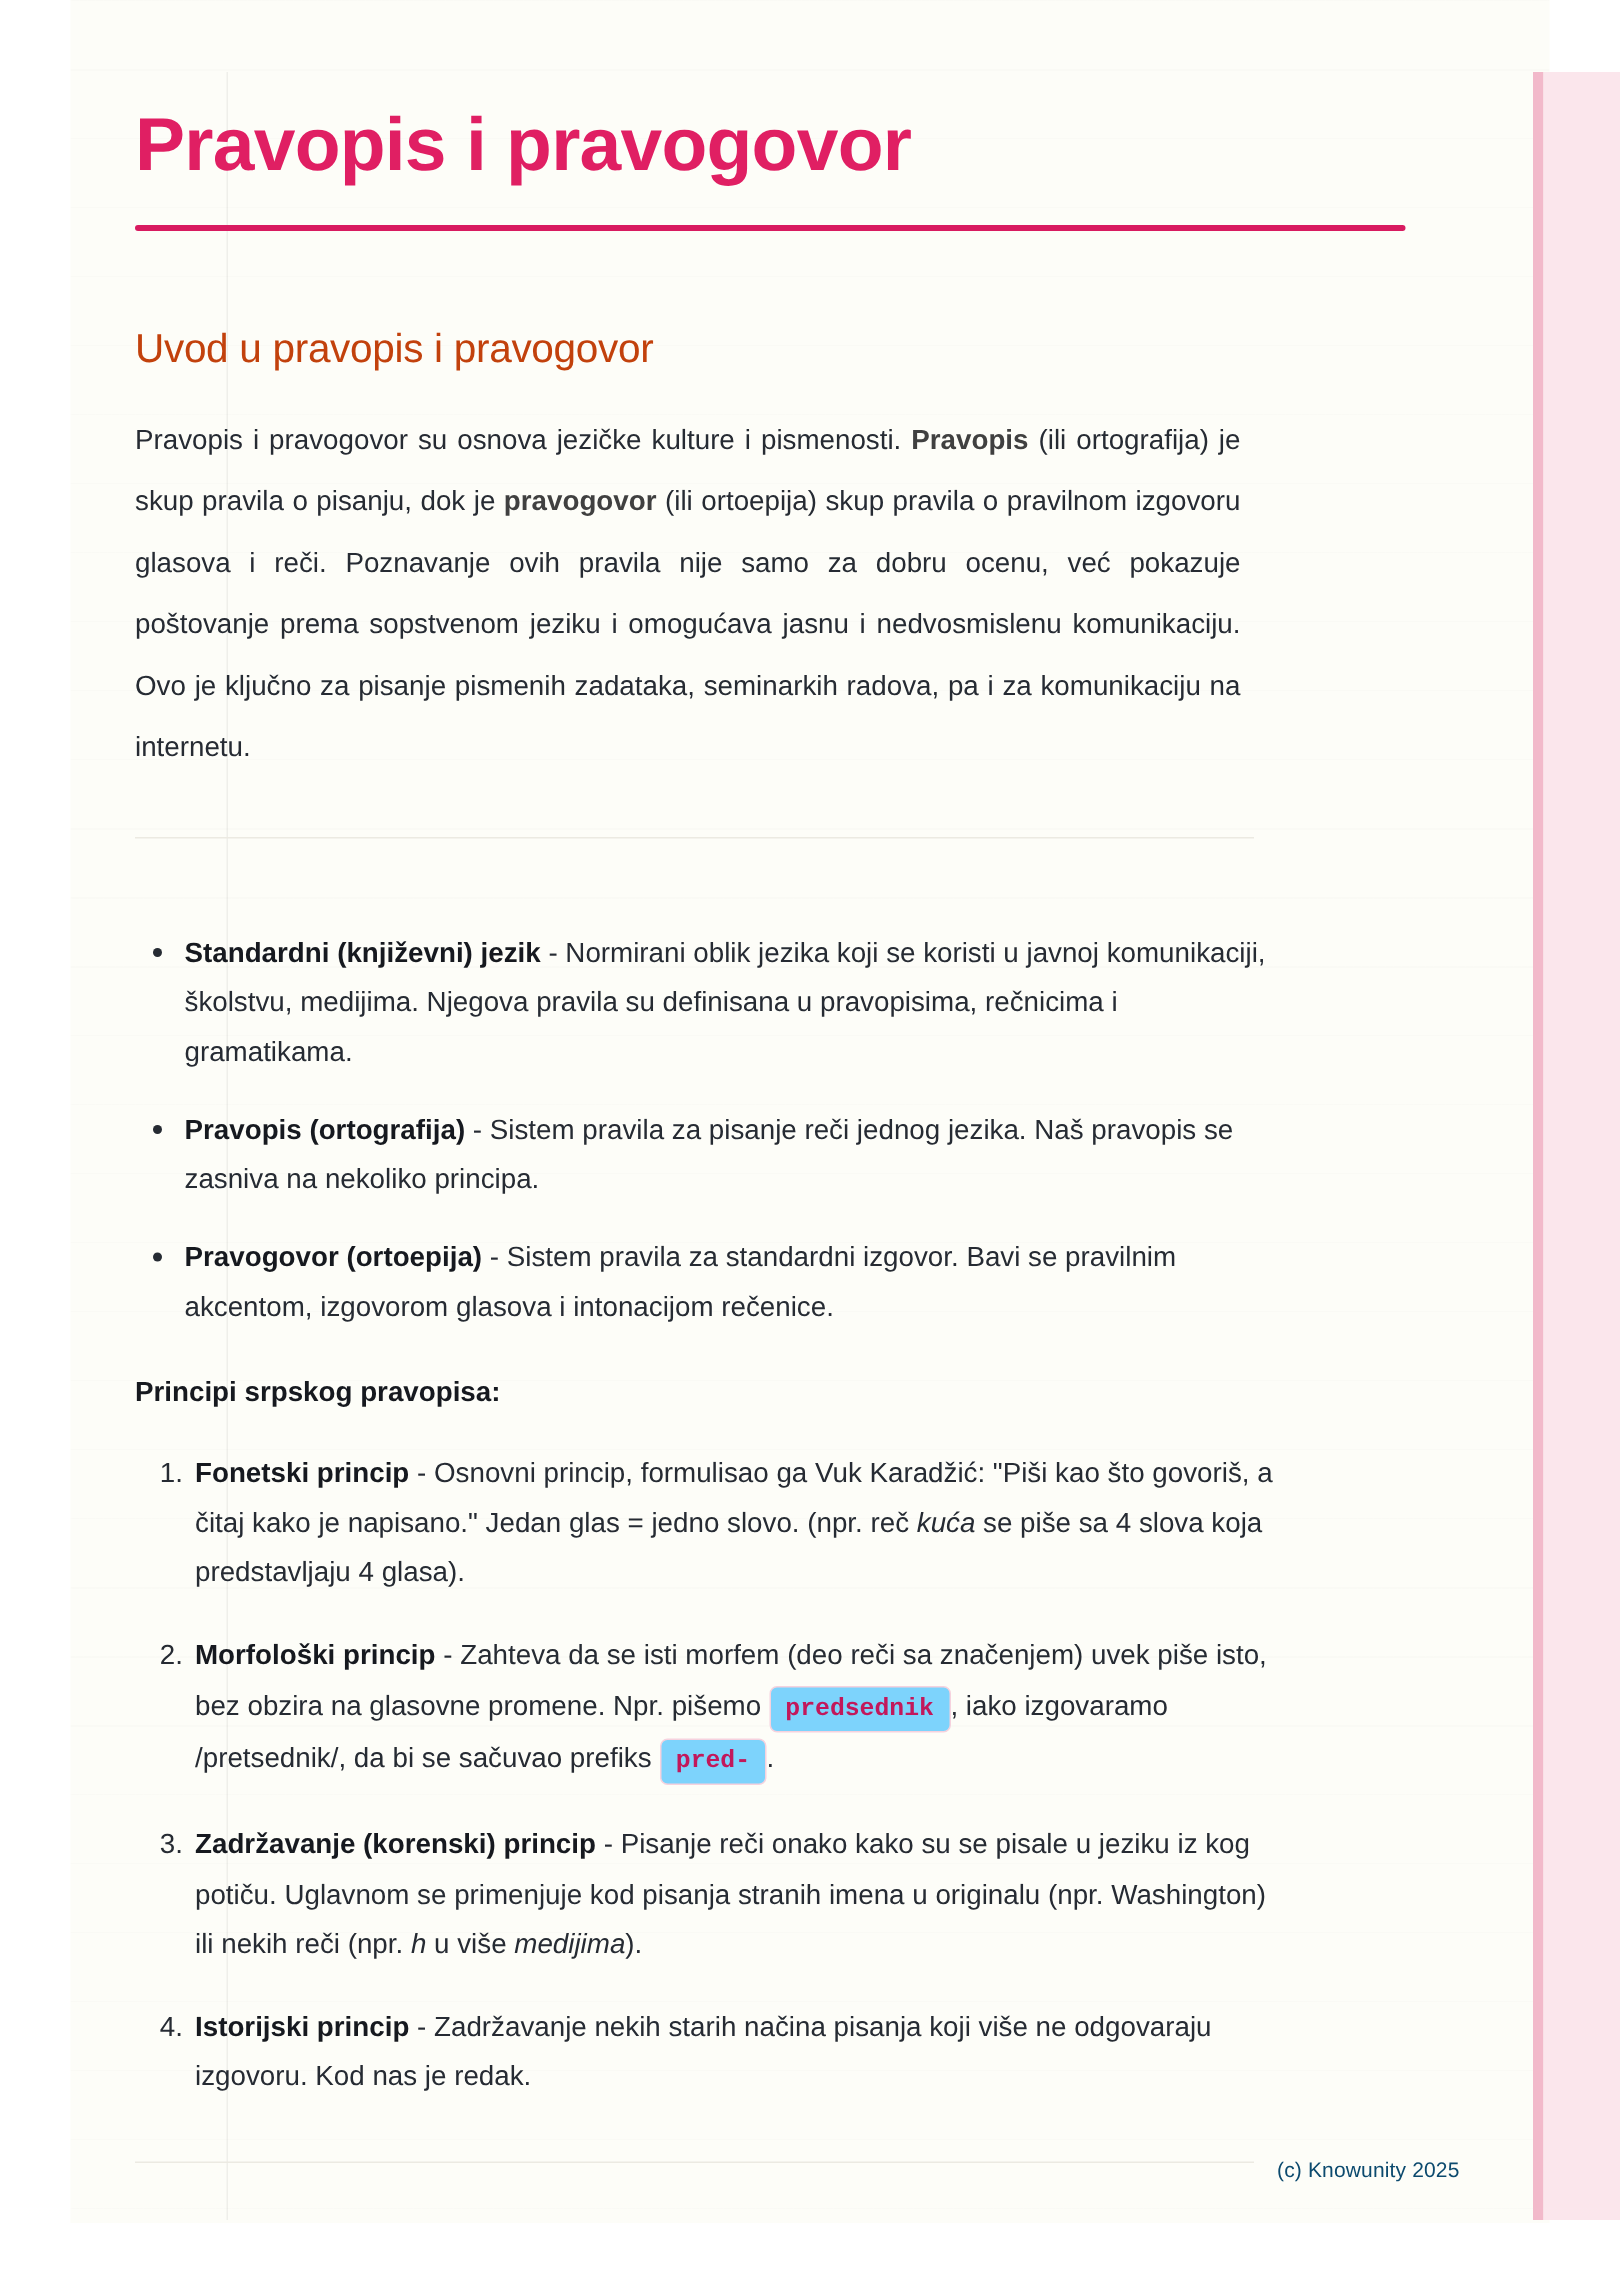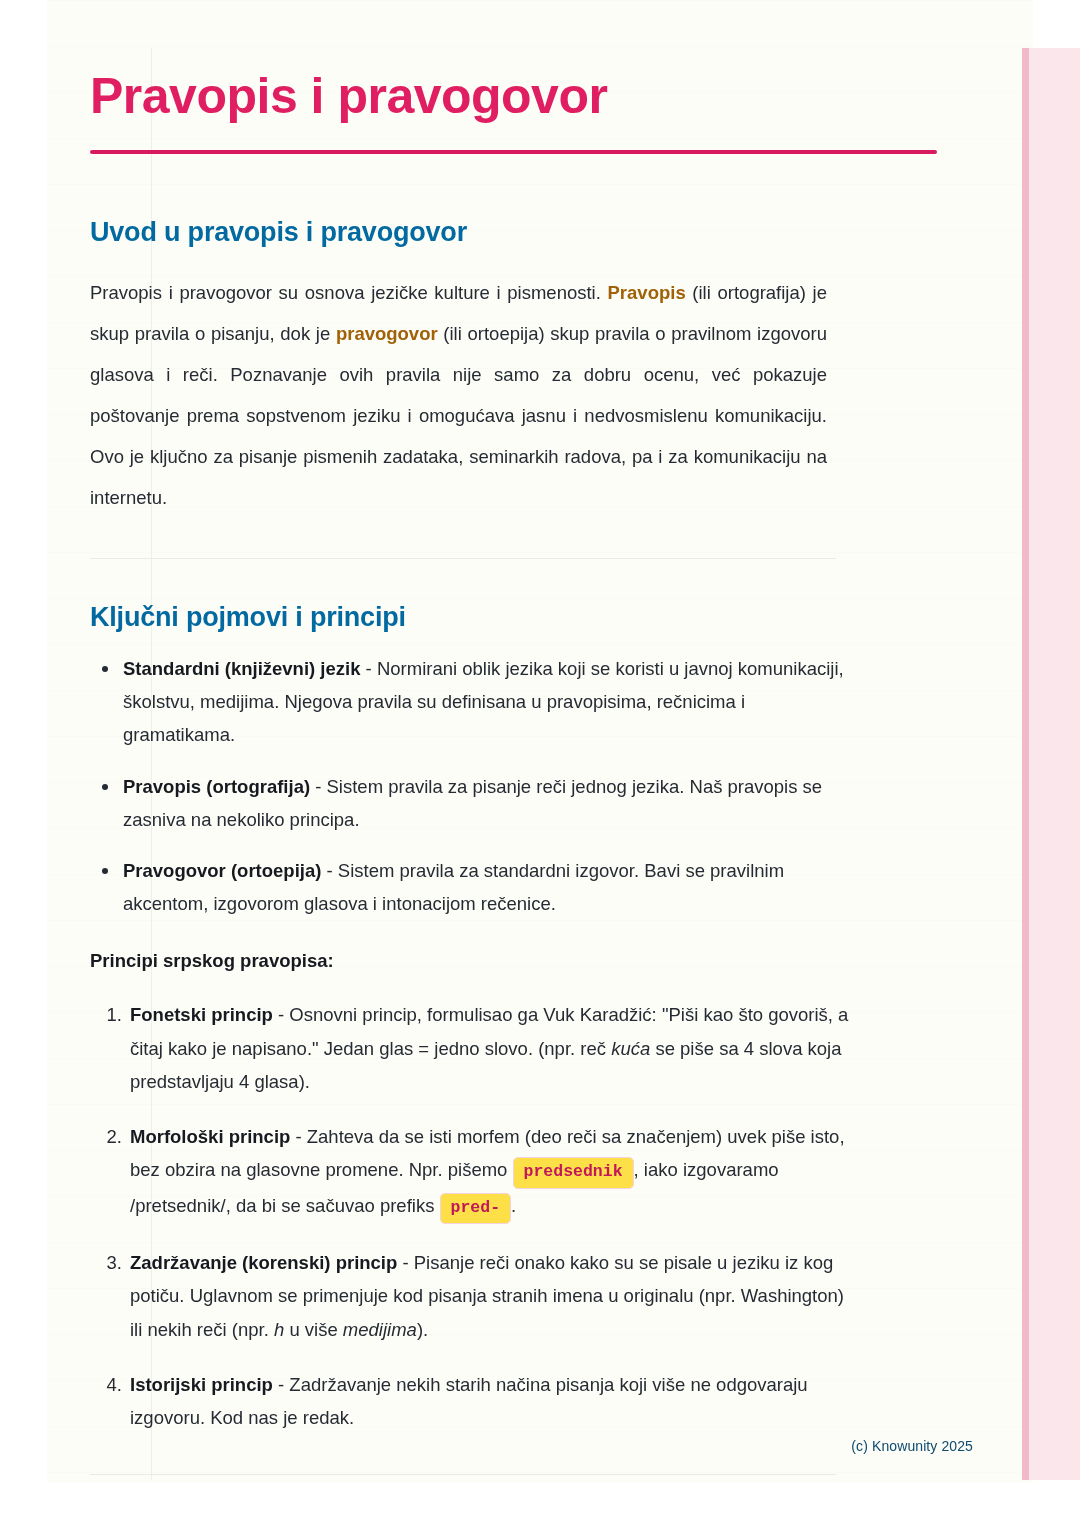--- a/index.html
+++ b/index.html
@@ -96,37 +96,37 @@
     width: 847px;
     height: 4px;
     background: #d81b60;
     border-radius: 2px;
   }
 
   h2.section-heading {
     margin: 0;
     font-size: 27px;
     line-height: 1.25;
-    font-weight: 700;
+    font-weight: 400;
     letter-spacing: -0.2px;
-    color: #0369a1;
+    color: #c2410c;
   }
   h2.h2-intro { margin-top: 62px; }
   h2.h2-key   { margin-top: 0; }
 
   p.body-text {
     margin: 22px 0 0 0;
     font-size: 18.5px;
     line-height: 2.22;
     color: #262b33;
     text-align: justify;
     text-justify: inter-word;
     width: 737px;
   }
-  p.body-text b { font-weight: 700; color: #a16207; }
+  p.body-text b { font-weight: 700; color: #404040; }
 
   hr.divider {
     border: none;
     border-top: 1px solid #eceae2;
     margin: 40px 0 0 0;
     width: 746px;
     height: 0;
   }
   .divider-gap-top { margin-top: 56px; }
 
@@ -192,21 +192,21 @@
   }
   ol.num-list > li b { font-weight: 700; color: #16191f; }
   ol.num-list > li i, p.body-text i, ul.bullet-list li i { font-style: italic; }
 
   code.chip {
     display: inline-block;
     font-family: "Liberation Mono", "DejaVu Sans Mono", monospace;
     font-size: 16.5px;
     font-weight: 700;
     color: #c2185b;
-    background: #fde047;
+    background: #7dd3fc;
     border: 1px solid #f6d2de;
     border-radius: 5px;
     padding: 3px 10px 4px 10px;
     line-height: 1.35;
     vertical-align: baseline;
   }
 
   #footer-note {
     position: absolute;
     right: 60px;
@@ -234,21 +234,20 @@
     <h1 id="doc-title">Pravopis i pravogovor</h1>
     <div id="title-rule"></div>
 
     <h2 class="section-heading h2-intro">Uvod u pravopis i pravogovor</h2>
 
     <p class="body-text"><span>Pravopis i pravogovor su osnova jezičke kulture i pismenosti. </span><b>Pravopis</b><span> (ili ortografija) je skup pravila o pisanju, dok je </span><b>pravogovor</b><span> (ili ortoepija) skup pravila o pravilnom izgovoru glasova i reči. Poznavanje ovih pravila nije samo za dobru ocenu, već pokazuje poštovanje prema sopstvenom jeziku i omogućava jasnu i nedvosmislenu komunikaciju. Ovo je ključno za pisanje pismenih zadataka, seminarkih radova, pa i za komunikaciju na internetu.</span></p>
 
     <hr class="divider">
 
     <div style="height:42px"></div>
-    <h2 class="section-heading h2-key">Ključni pojmovi i principi</h2>
 
     <ul class="bullet-list">
       <li><b>Standardni (književni) jezik</b><span> - Normirani oblik jezika koji se koristi u javnoj komunikaciji, školstvu, medijima. Njegova pravila su definisana u pravopisima, rečnicima i gramatikama.</span></li>
       <li><b>Pravopis (ortografija)</b><span> - Sistem pravila za pisanje reči jednog jezika. Naš pravopis se zasniva na nekoliko principa.</span></li>
       <li><b>Pravogovor (ortoepija)</b><span> - Sistem pravila za standardni izgovor. Bavi se pravilnim akcentom, izgovorom glasova i intonacijom rečenice.</span></li>
     </ul>
 
     <p class="lead-bold">Principi srpskog pravopisa:</p>
 
     <ol class="num-list">

